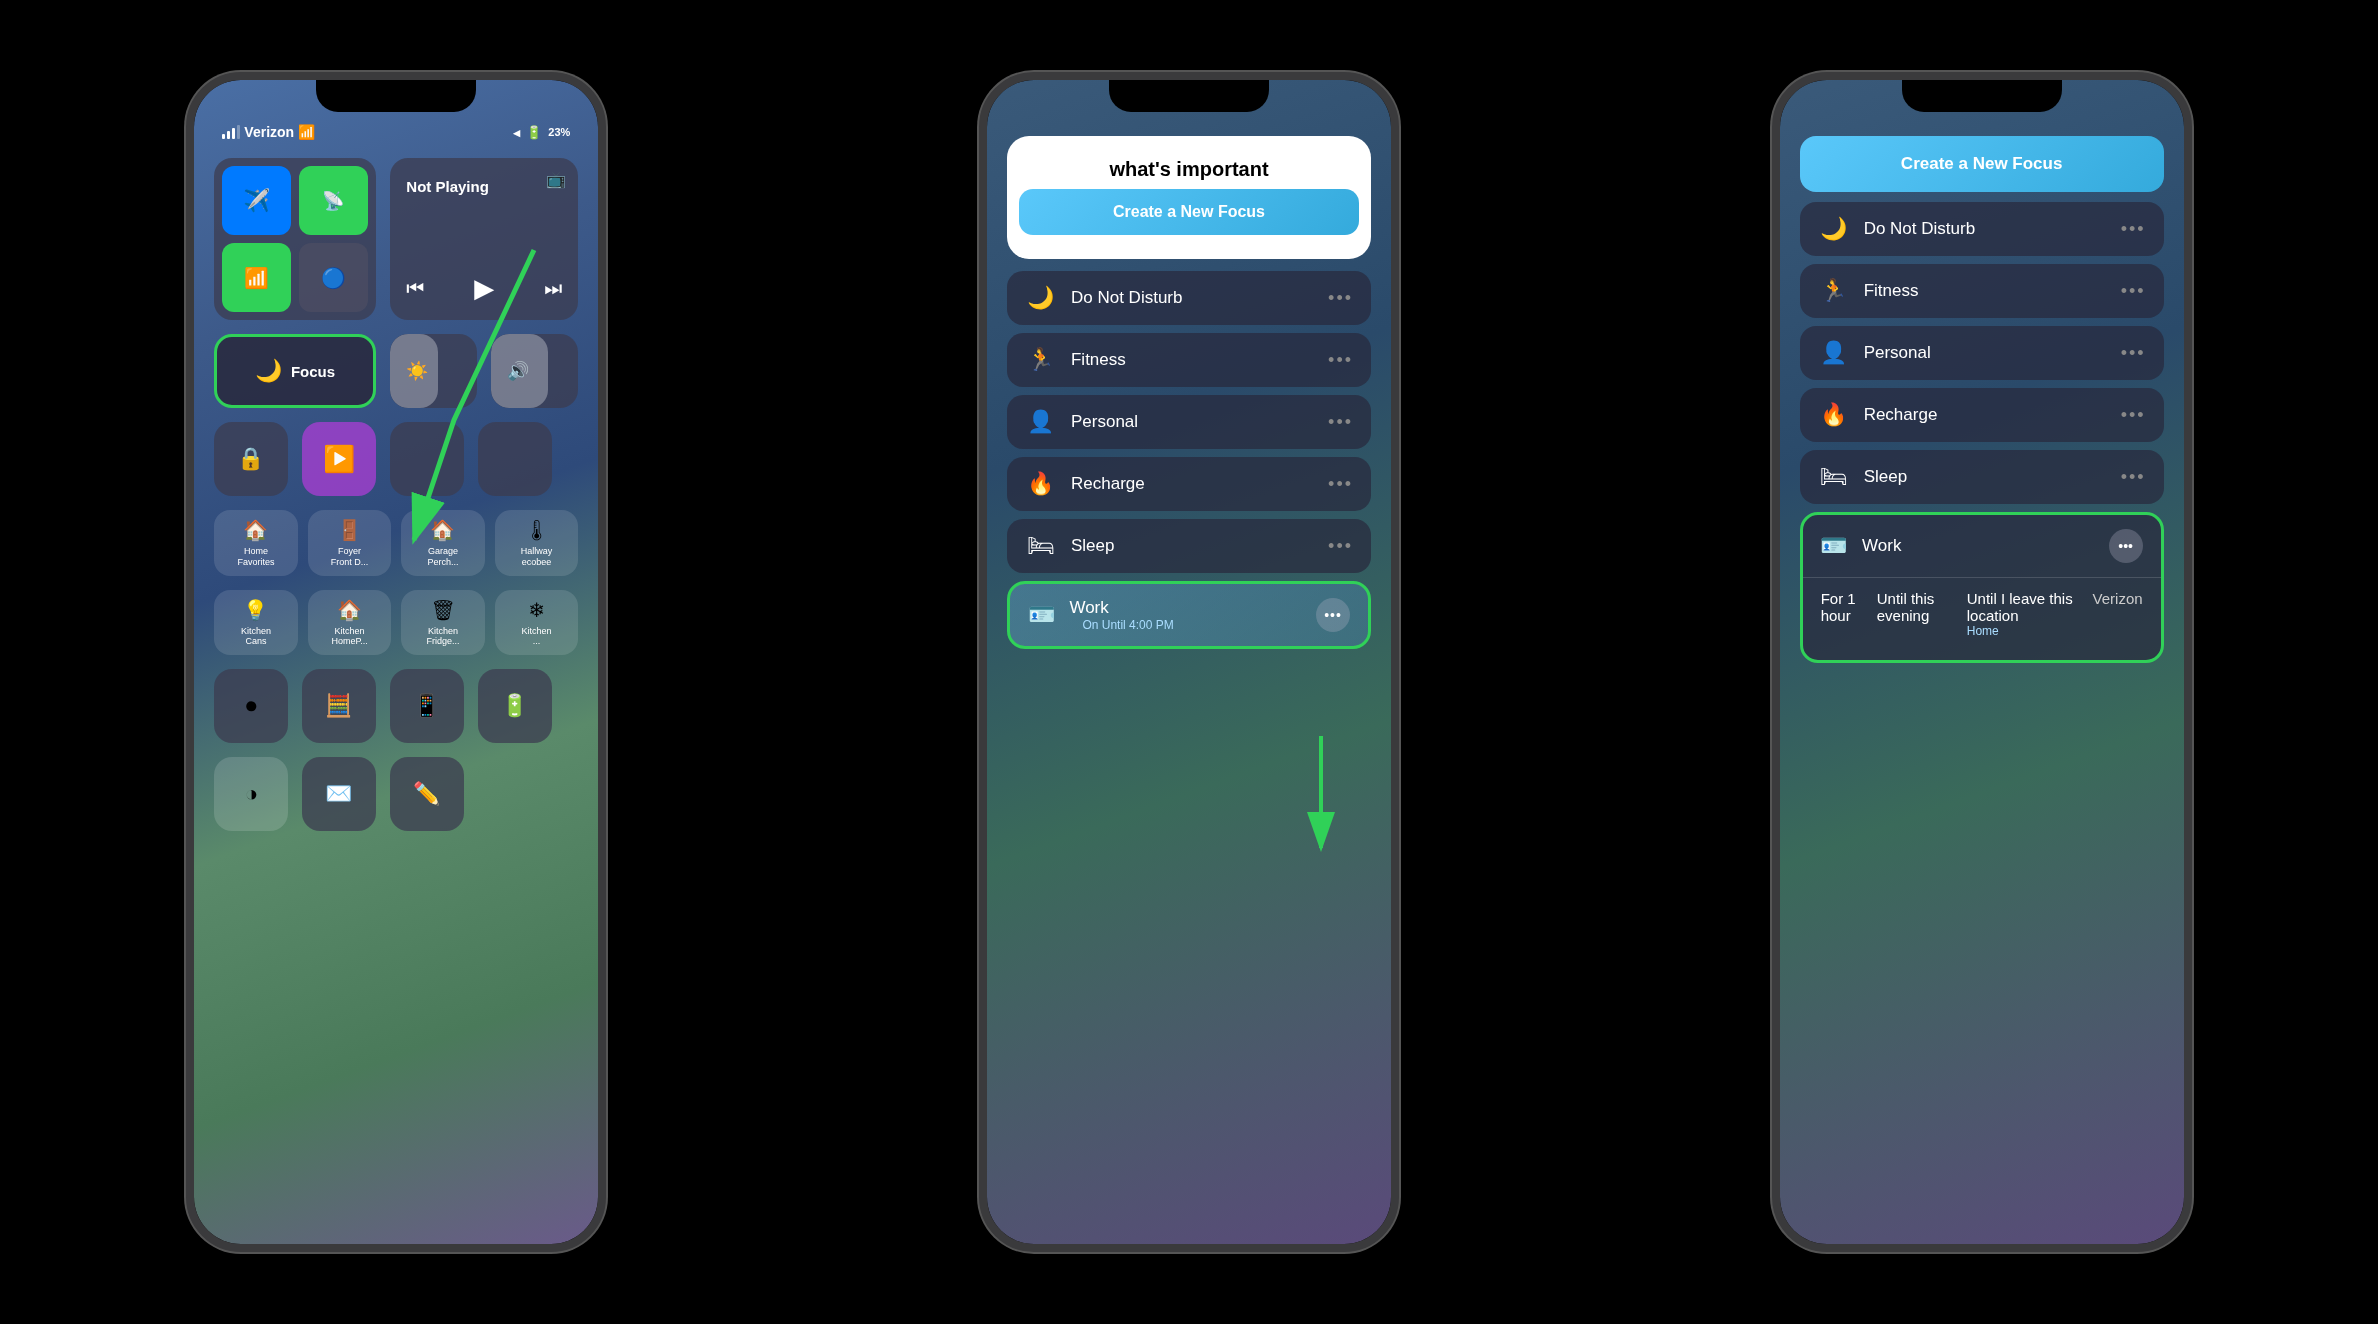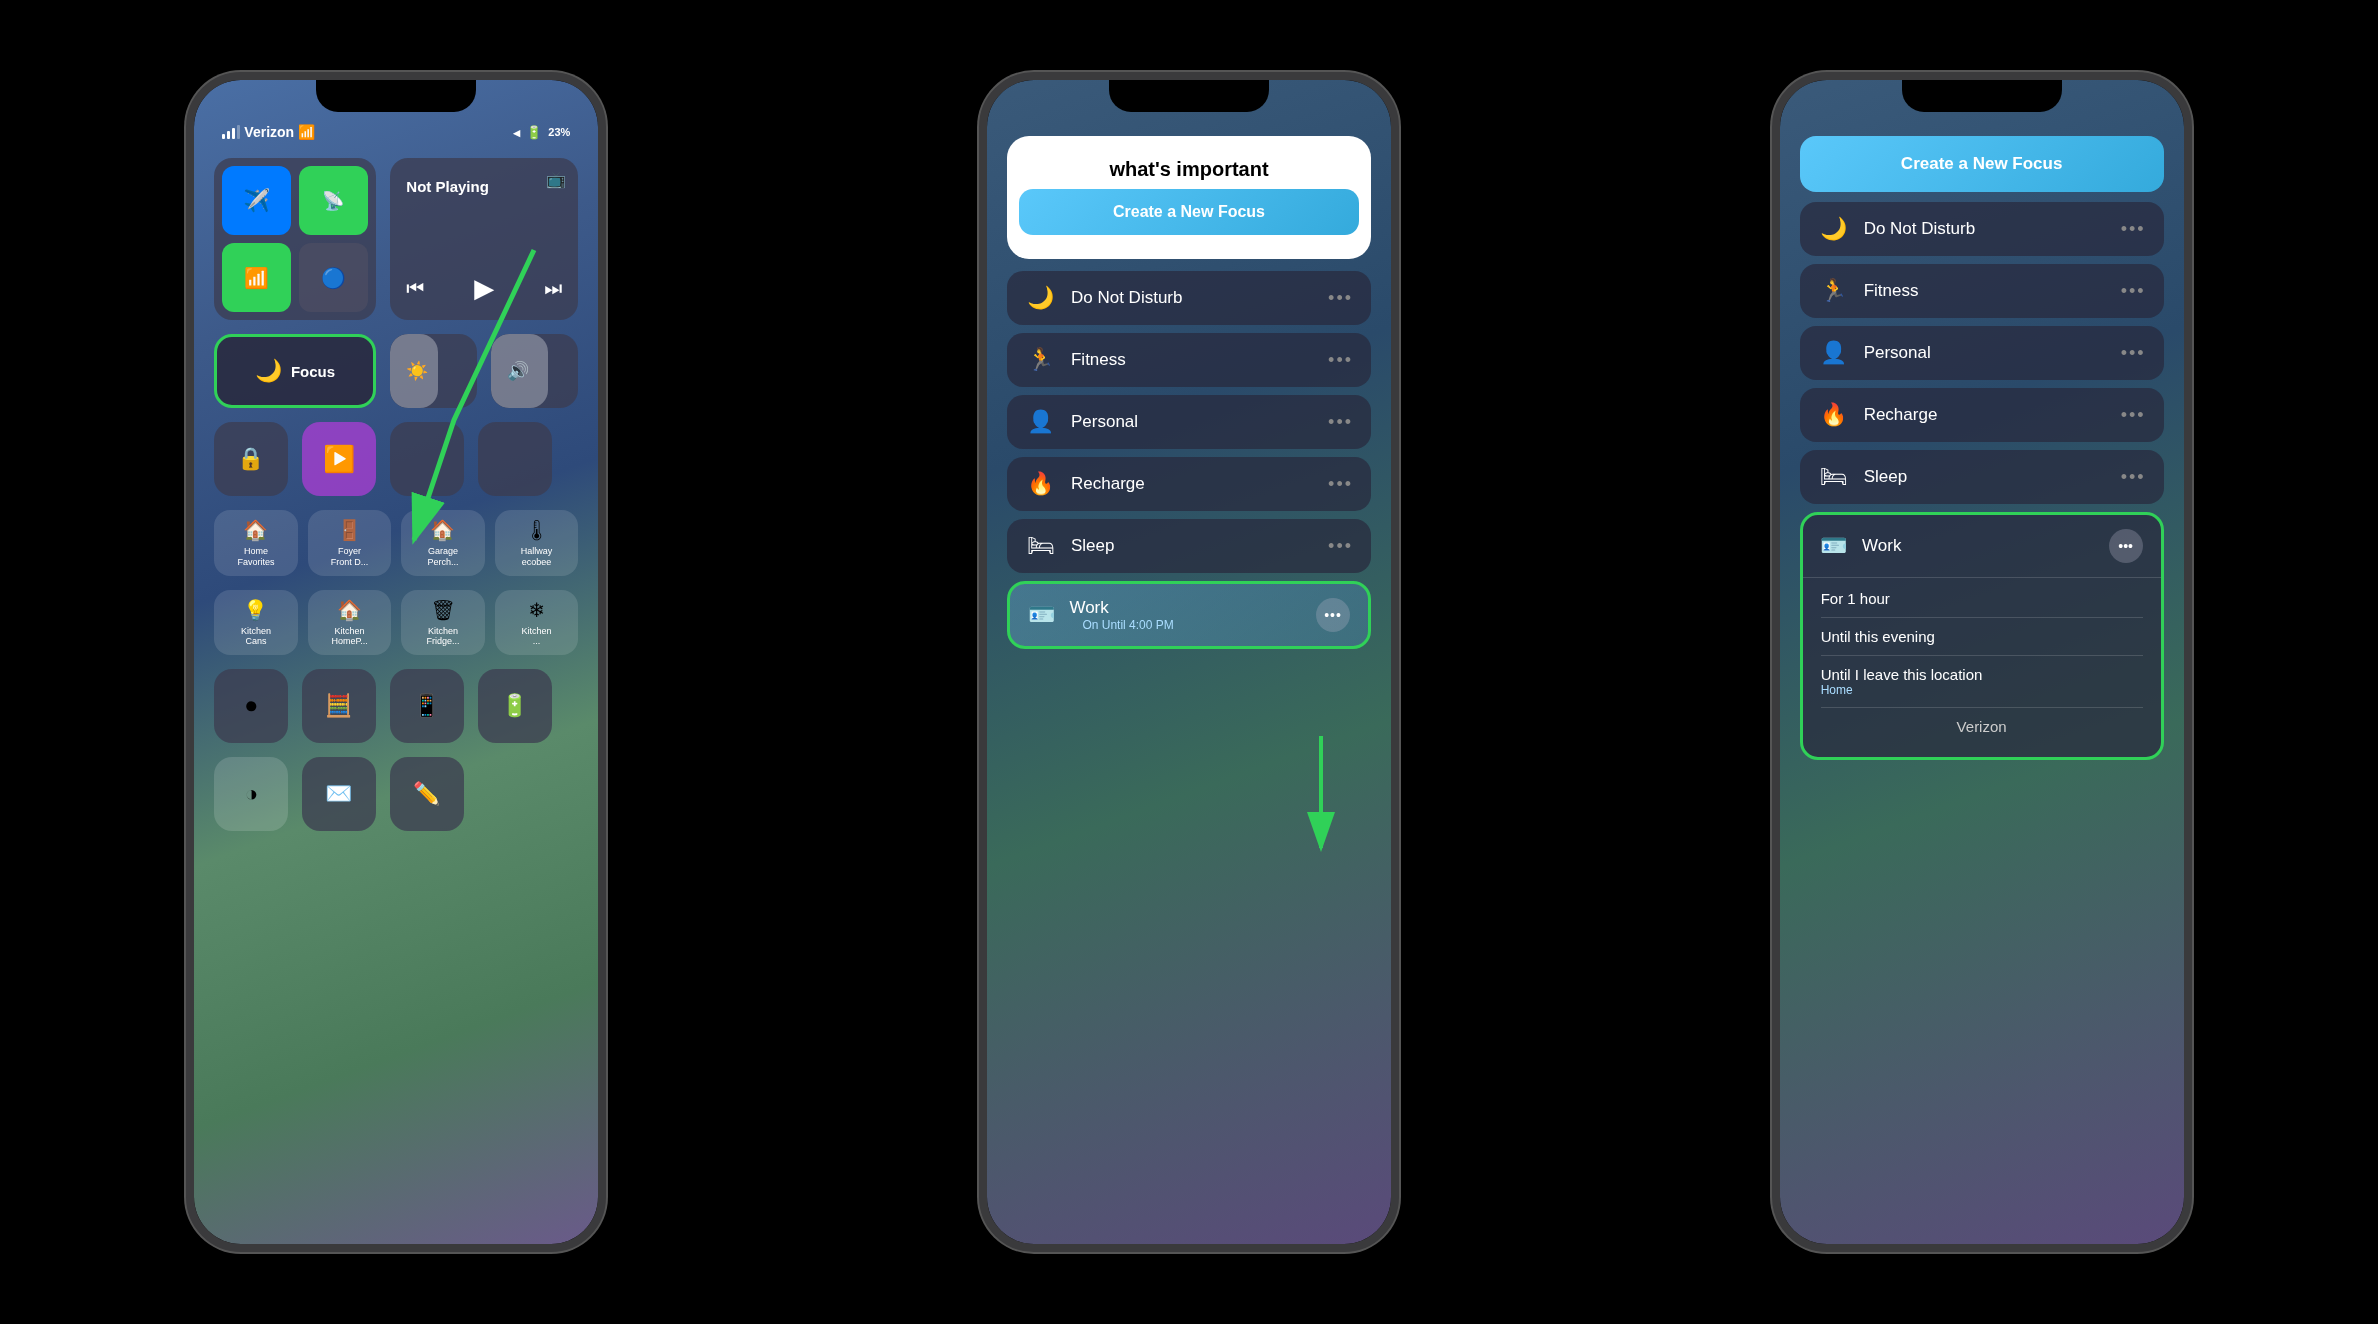--- a/index.html
+++ b/index.html
@@ -306,21 +306,21 @@
     }
     .p3-work-header {
       padding: 14px 18px;
       display: flex;
       align-items: center;
       justify-content: space-between;
     }
     .p3-work-options {
       padding: 4px 18px 14px;
       display: flex;
-      flex-direction: column;
+      flex-direction: row;
       gap: 2px;
     }
     .p3-work-option {
       padding: 8px 0;
       font-size: 15px;
       color: #fff;
     }
     .p3-settings {
       padding: 8px 0;
       font-size: 15px;

